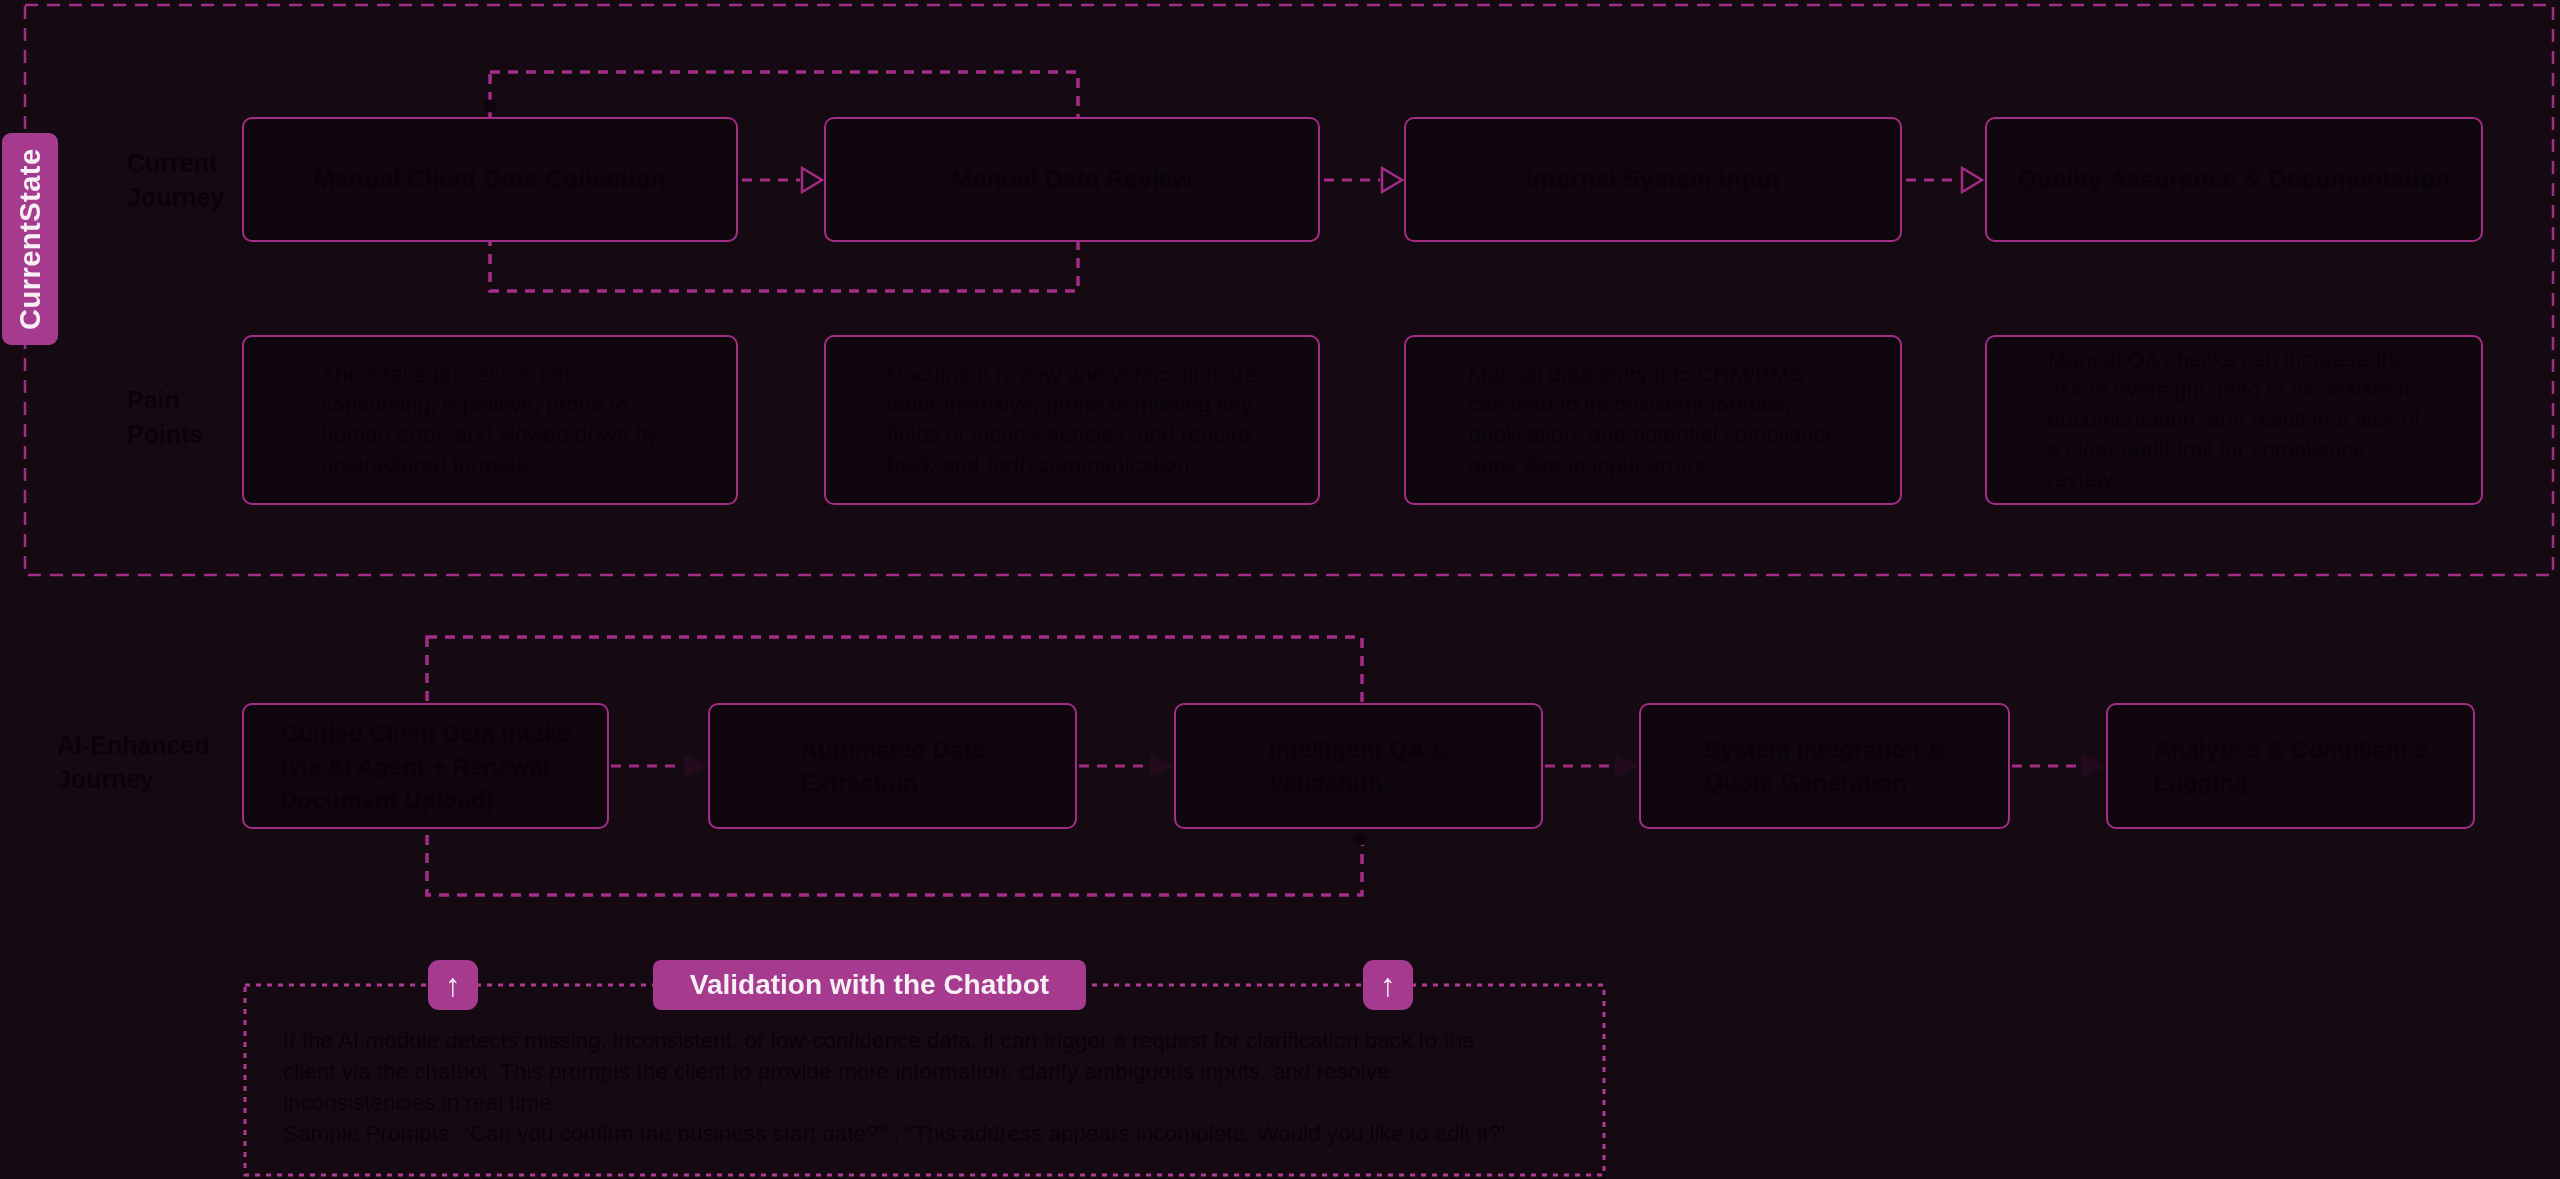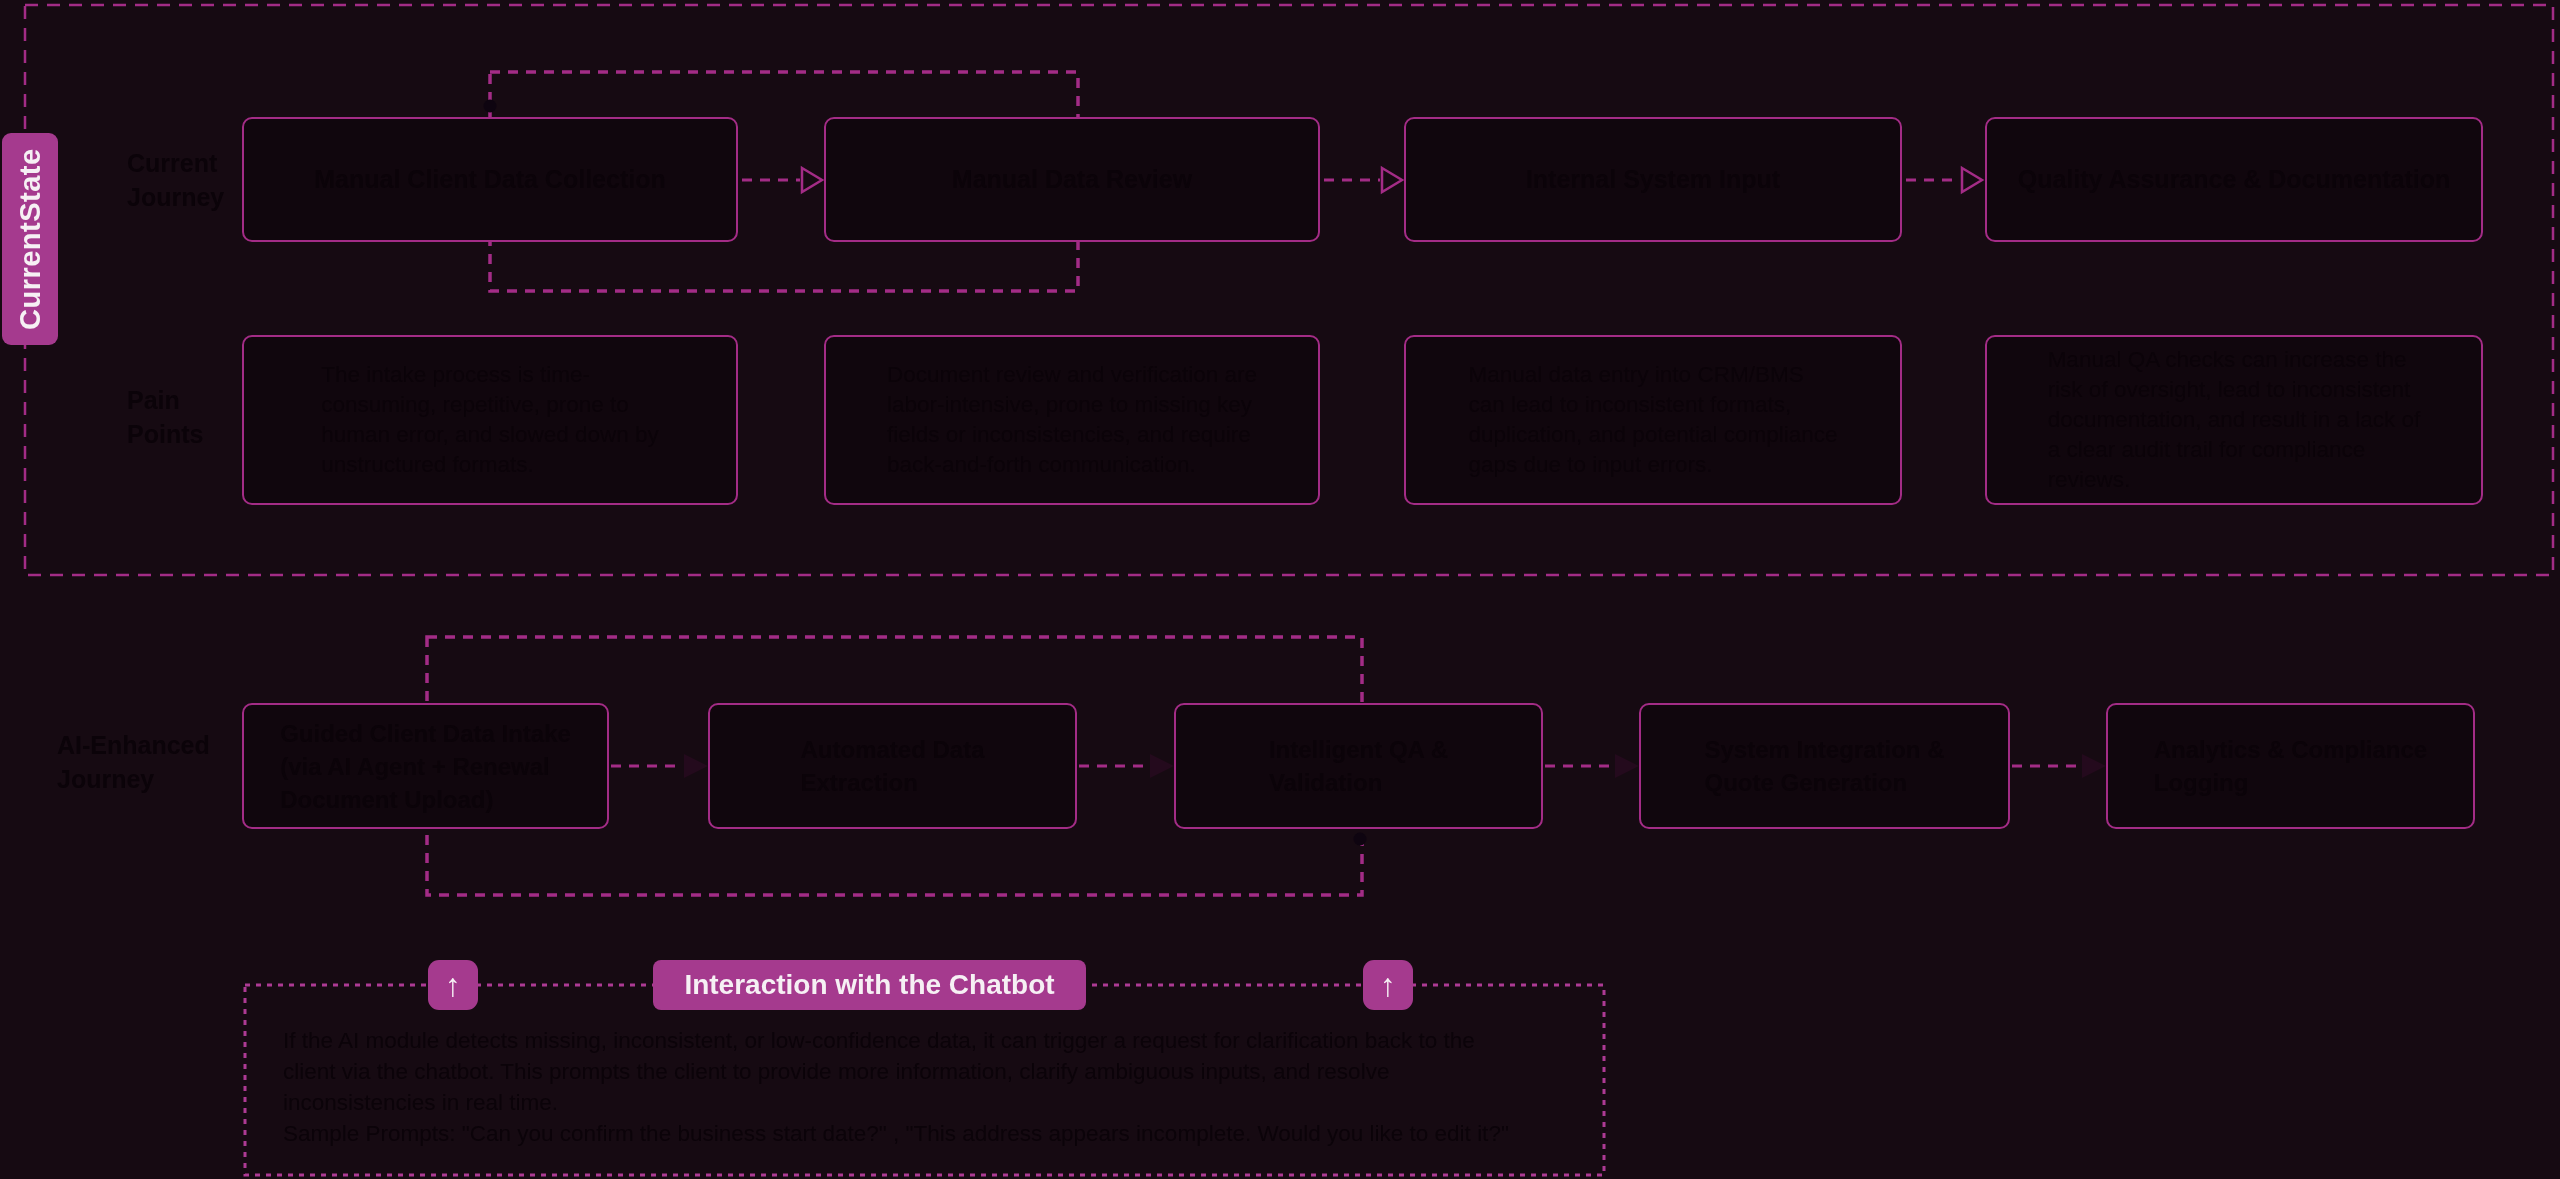--- a/index.html
+++ b/index.html
@@ -117,21 +117,21 @@
   <div class="node ai-node multiline" style="left:708px;top:703px;width:369px;height:126px;">Automated Data
 Extraction</div>
   <div class="node ai-node multiline" style="left:1174px;top:703px;width:369px;height:126px;">Intelligent QA &amp;
 Validation</div>
   <div class="node ai-node multiline" style="left:1639px;top:703px;width:371px;height:126px;">System Integration &amp;
 Quote Generation</div>
   <div class="node ai-node multiline" style="left:2106px;top:703px;width:369px;height:126px;">Analytics &amp; Compliance
 Logging</div>
 
   <div class="pill up-arrow" style="left:428px;top:960px;width:50px;height:50px;border-radius:11px;">↑</div>
-  <div class="pill chatbot-label" style="left:653px;top:960px;width:433px;height:50px;border-radius:8px;">Interaction with the Chatbot</div>
+  <div class="pill chatbot-label" style="left:653px;top:960px;width:433px;height:50px;border-radius:8px;">Validation with the Chatbot</div>
   <div class="pill up-arrow" style="left:1363px;top:960px;width:50px;height:50px;border-radius:11px;">↑</div>
 
   <div class="note-text" style="left:283px;top:1025px;width:1300px;">
     <div>If the AI module detects missing, inconsistent, or low-confidence data, it can trigger a request for clarification back to the</div>
     <div>client via the chatbot. This prompts the client to provide more information, clarify ambiguous inputs, and resolve</div>
     <div>inconsistencies in real time.</div>
     <div>Sample Prompts: "Can you confirm the business start date?" , "This address appears incomplete. Would you like to edit it?"</div>
   </div>
 
 </div>

